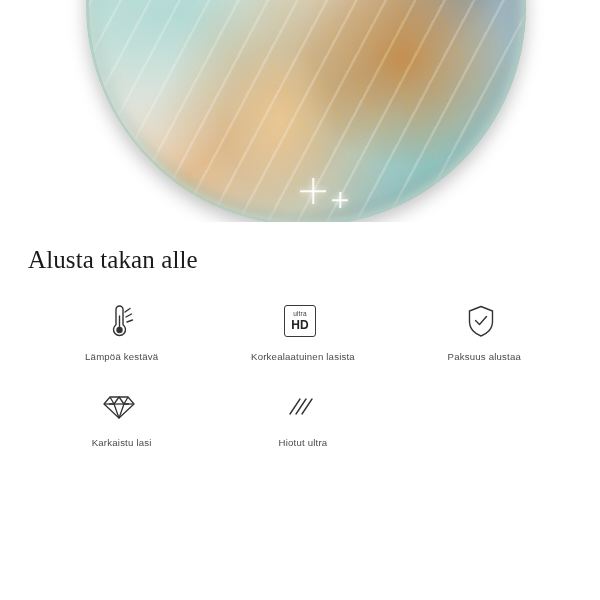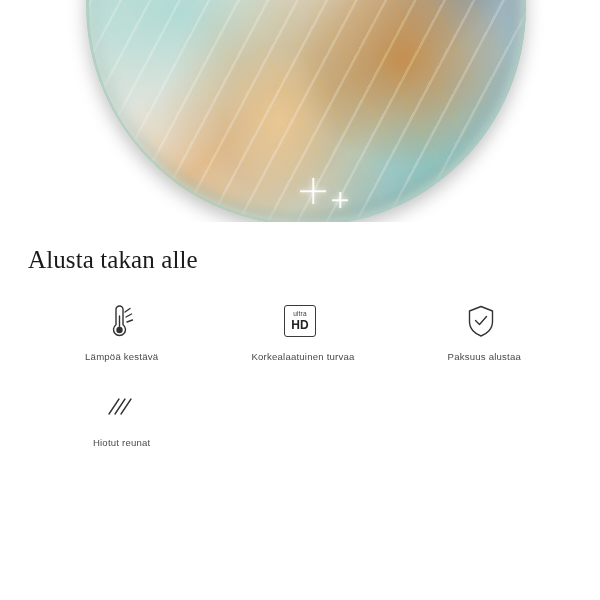--- a/index.html
+++ b/index.html
@@ -189,40 +189,53 @@
       <div class="feature-label">Lämpöä kestävä</div>
     </div>
 
     <div class="feature">
       <div class="feature-icon">
         <div class="ultrahd-box">
           <span class="u1">ultra</span>
           <span class="u2">HD</span>
         </div>
       </div>
-      <div class="feature-label">Korkealaatuinen turvaa</div>
+      <div class="feature-label">Korkealaatuinen lasista</div>
     </div>
 
     <div class="feature">
       <div class="feature-icon">
         <svg width="32" height="36" viewBox="0 0 32 36" fill="none" stroke="#333" stroke-width="1.4" stroke-linejoin="round" stroke-linecap="round">
           <path d="M16 3.5 4.5 8v10.5C4.5 26 10 31 16 33c6-2 11.5-7 11.5-14.5V8z"></path>
           <polyline points="10.5,17.5 14.5,21.5 21.5,13.5"></polyline>
         </svg>
       </div>
       <div class="feature-label">Paksuus alustaa</div>
     </div>
 
+    <div class="feature">
+      <div class="feature-icon">
+        <svg width="34" height="32" viewBox="0 0 34 32" fill="none" stroke="#333" stroke-width="1.3" stroke-linejoin="round">
+          <path d="M8 6h18l6 7-15 14L2 13z"></path>
+          <path d="M2 13h30"></path>
+          <path d="M8 6l4 7-5 0"></path>
+          <path d="M26 6l-4 7 5 0"></path>
+          <path d="M12 13l5 14 5-14"></path>
+          <path d="M12 13l5-7 5 7"></path>
+        </svg>
+      </div>
+      <div class="feature-label">Karkaistu lasi</div>
+    </div>
 
     <div class="feature">
       <div class="feature-icon">
         <svg width="34" height="30" viewBox="0 0 34 30" fill="none" stroke="#333" stroke-width="1.4" stroke-linecap="round">
           <line x1="7" y1="22" x2="17" y2="7"></line>
           <line x1="13" y1="22" x2="23" y2="7"></line>
           <line x1="19" y1="22" x2="29" y2="7"></line>
         </svg>
       </div>
-      <div class="feature-label">Hiotut reunat</div>
+      <div class="feature-label">Hiotut ultra</div>
     </div>
 
 
   </div>
 </div>
 
 </body></html>

